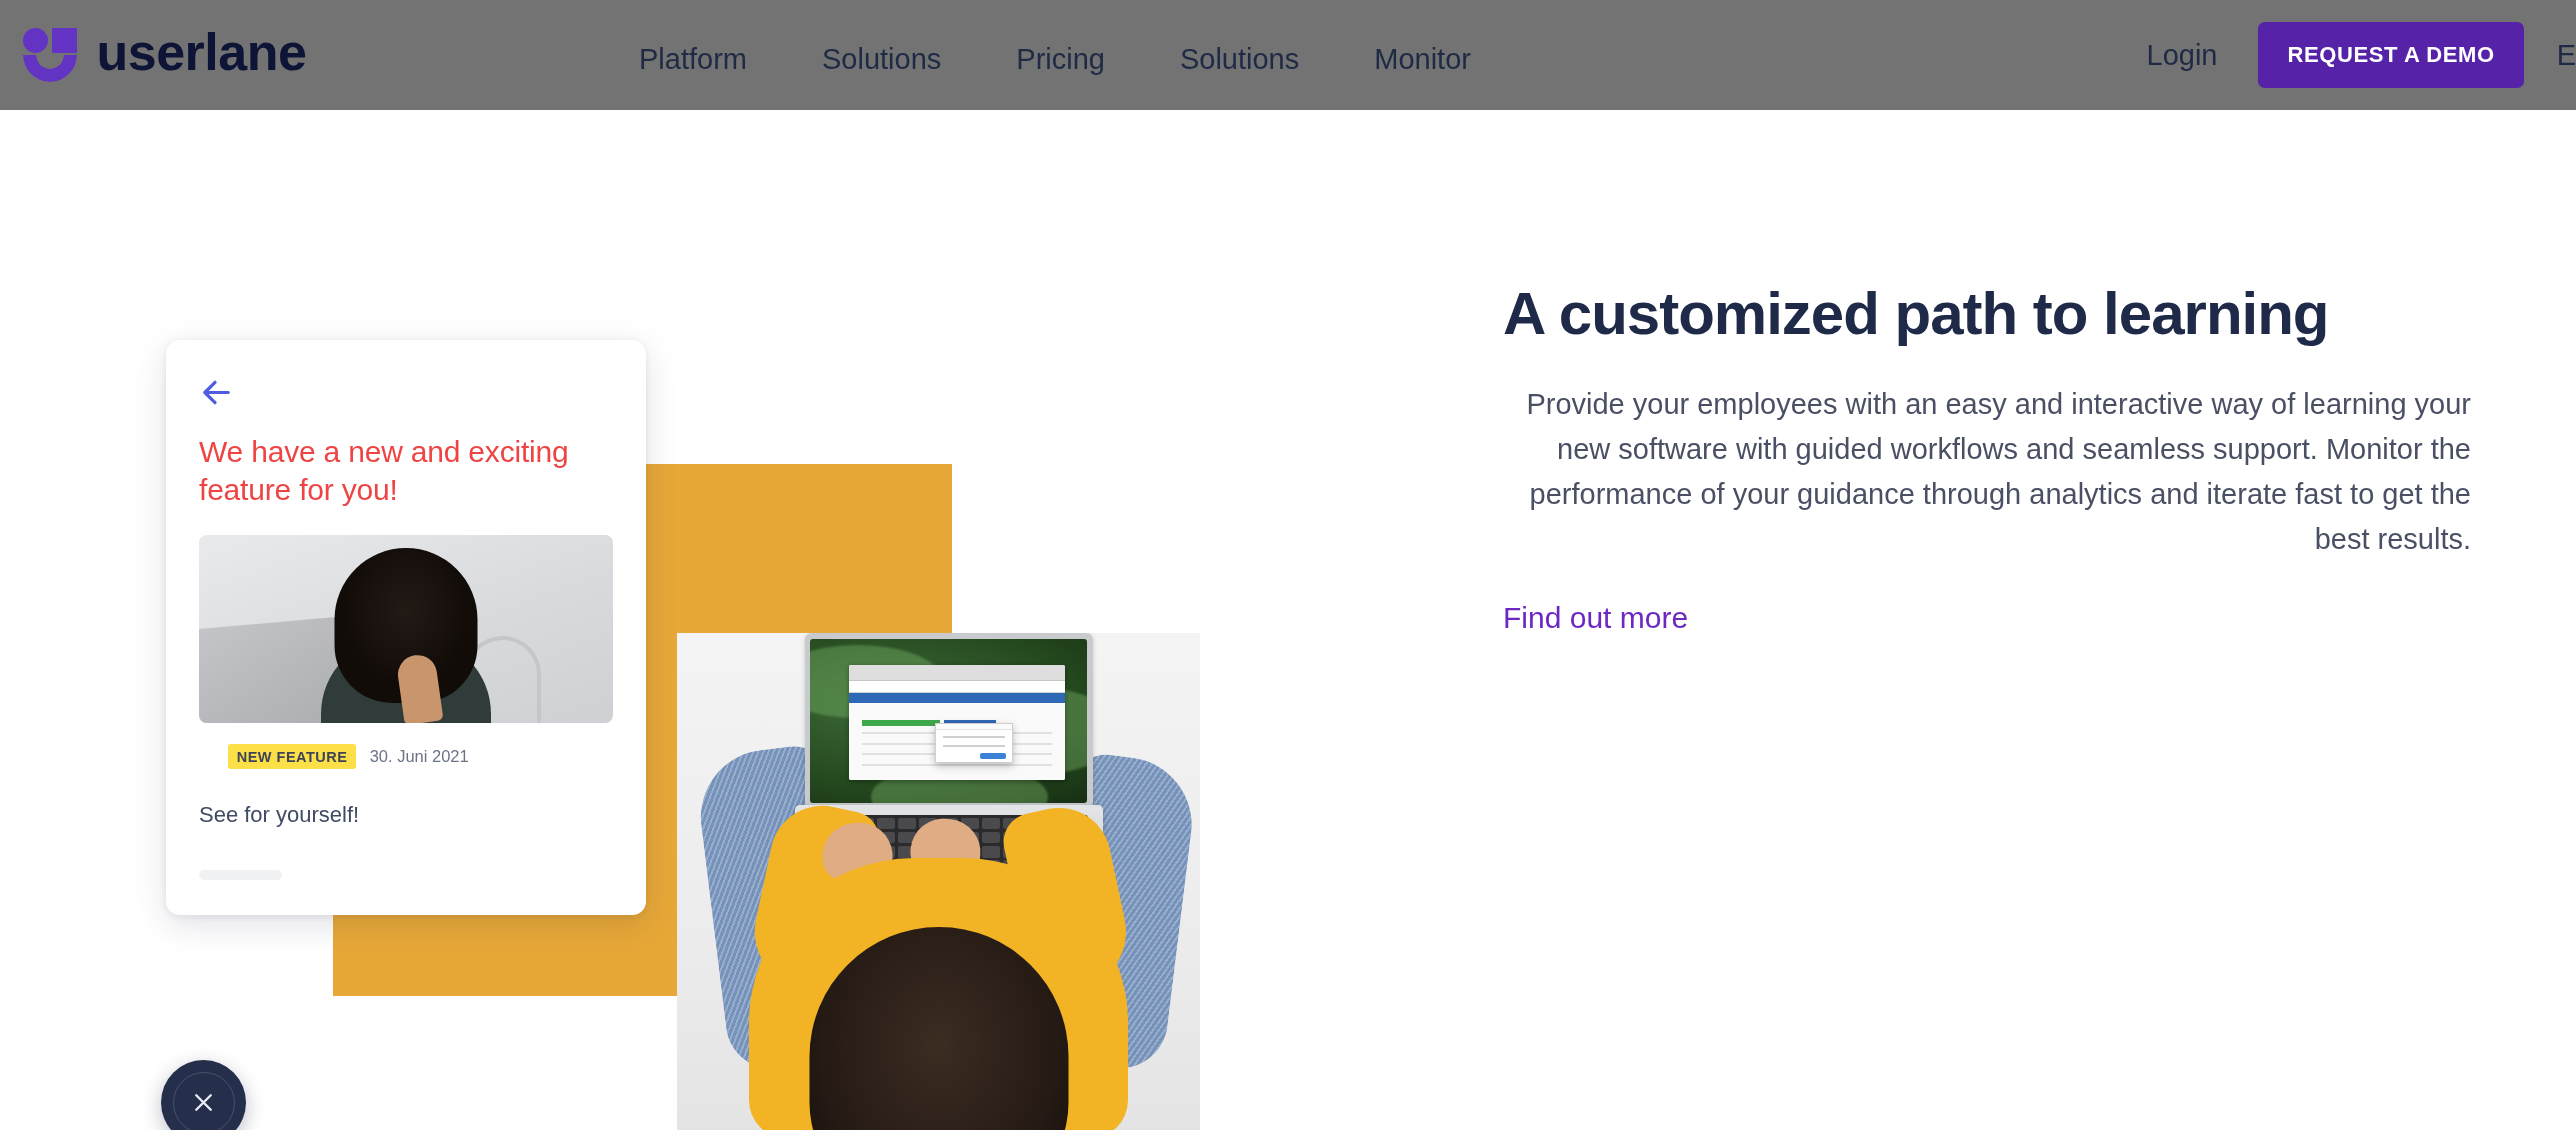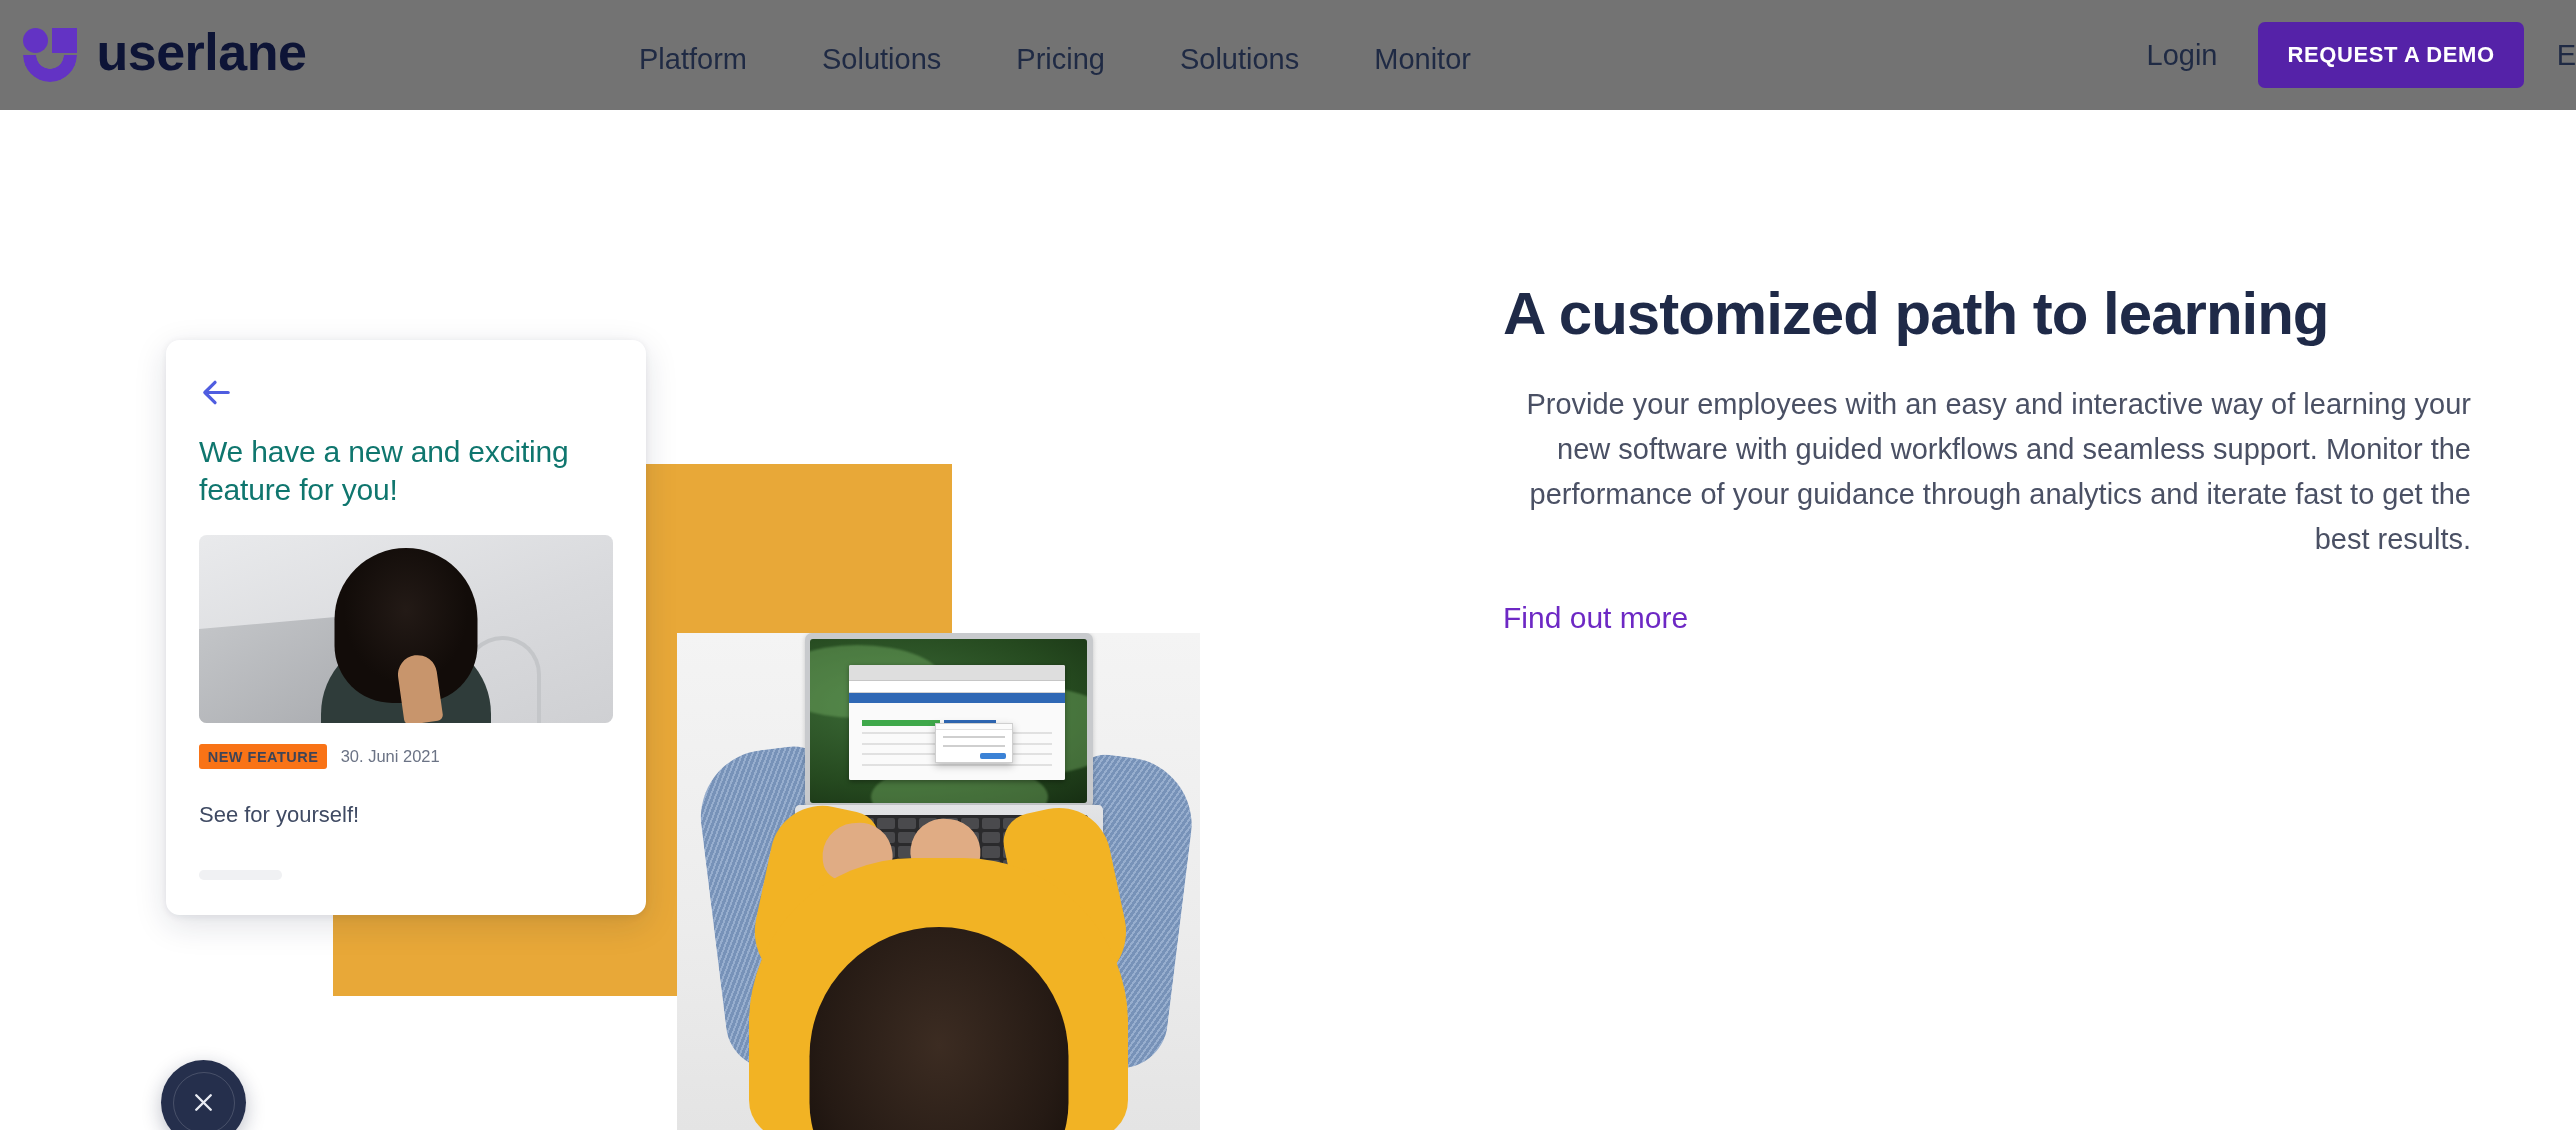--- a/index.html
+++ b/index.html
@@ -351,21 +351,21 @@
   }
   .back-arrow {
     width: 35px; height: 35px;
     display: block;
     cursor: pointer;
   }
   .notif-title {
     margin-top: 23px;
     font-size: 30px;
     line-height: 1.28;
-    color: #0f766e;
+    color: #ef4444;
     font-weight: 400;
     letter-spacing: -0.2px;
   }
   .notif-img {
     margin-top: 25px;
     width: 414px;
     height: 188px;
     border-radius: 7.7px;
     overflow: hidden;
     position: relative;
@@ -420,28 +420,29 @@
     border-radius: 19.4px 19.4px 5.8px 5.8px;
     transform: rotate(-8deg);
   }
   .notif-meta {
     margin-top: 21px;
     display: flex;
     align-items: center;
     gap: 13.5px;
   }
   .badge-new {
-    background: #f97316;
+    background: #fde047;
     color: #3e4456;
     font-size: 14.5px;
     font-weight: 700;
     letter-spacing: 0.5px;
     padding: 4.8px 8.7px;
     border-radius: 2.9px;
     white-space: nowrap;
+    margin-left: 29px;
   }
   .notif-date {
     font-size: 16.5px;
     color: #6b7385;
     white-space: nowrap;
   }
   .notif-cta {
     margin-top: 33px;
     font-size: 22px;
     color: #3f4a63;

